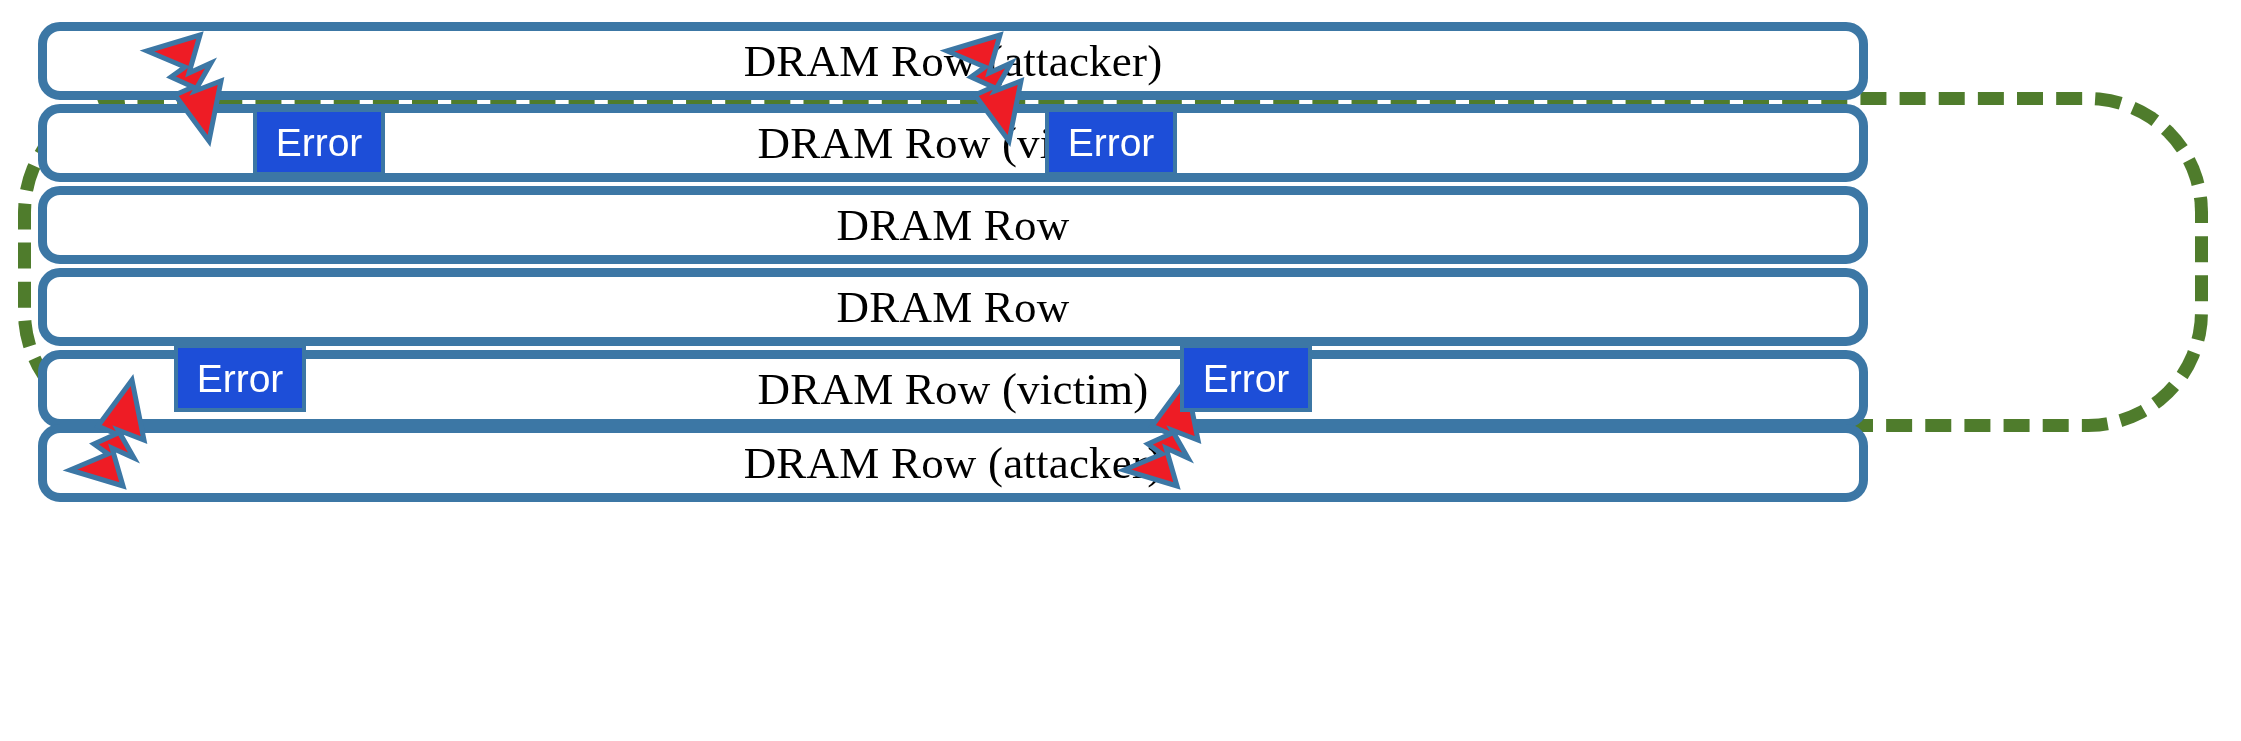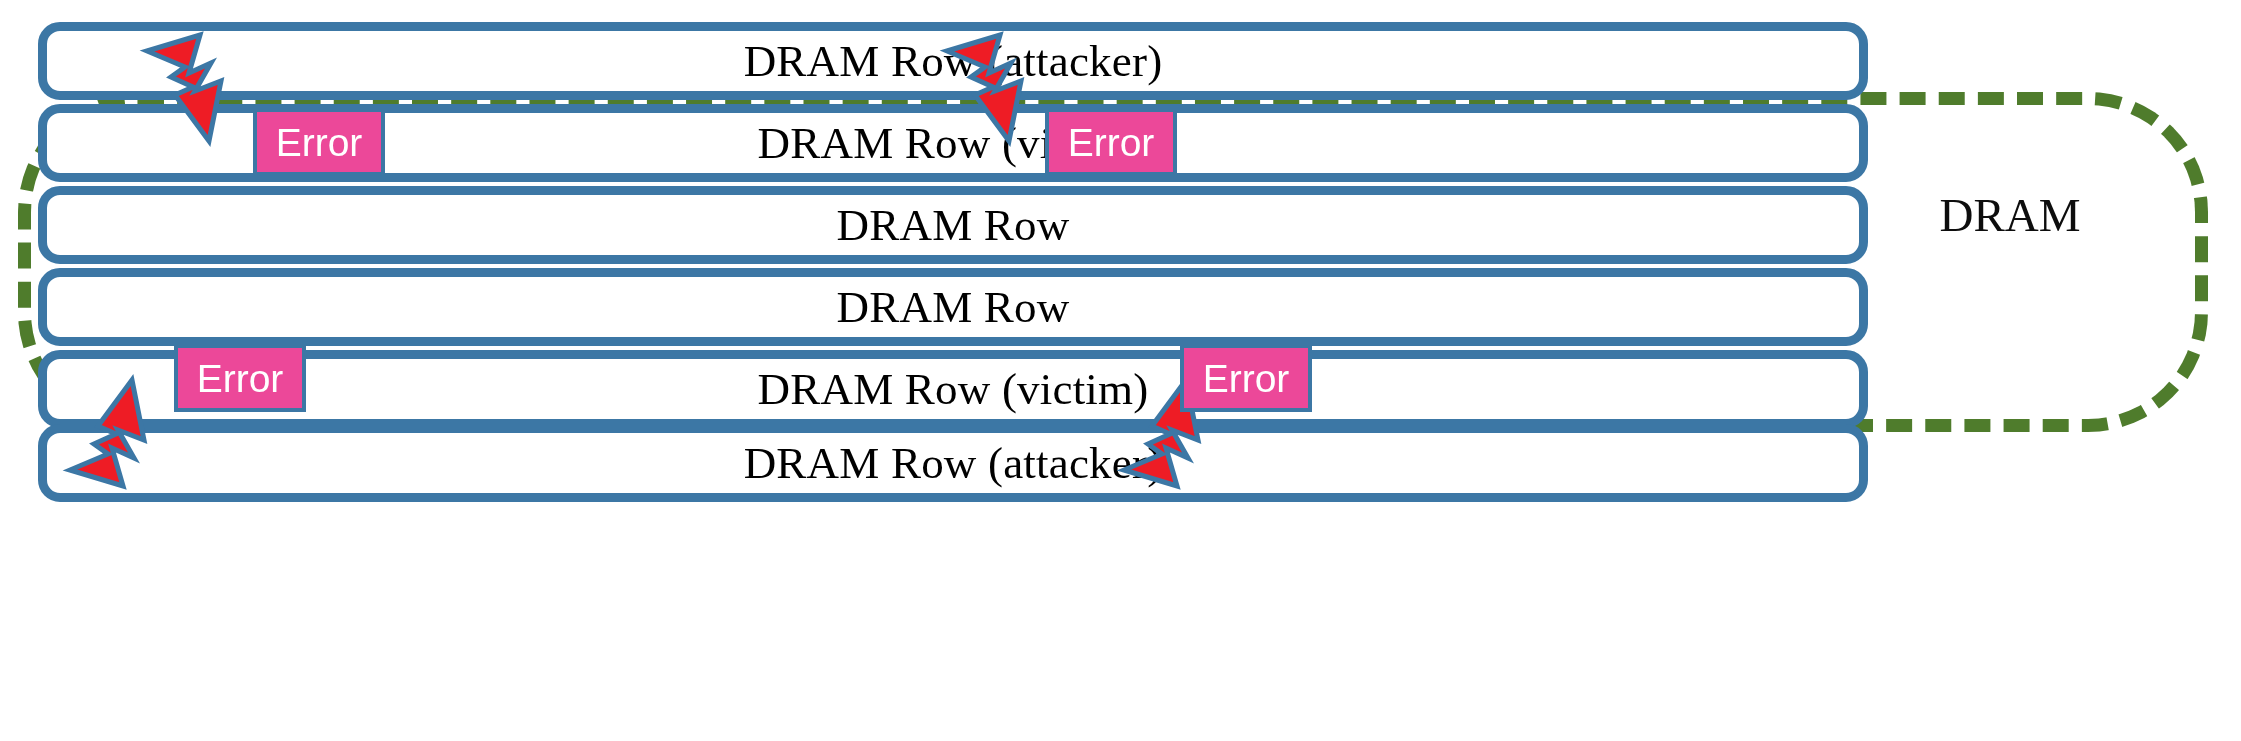--- a/index.html
+++ b/index.html
@@ -62,21 +62,21 @@
     line-height: 1.28;
     color: #0d0d0d;
     z-index: 4;
     font-family: "Liberation Serif", "DejaVu Serif", serif;
   }
 
   
   .error-box {
     position: absolute;
     box-sizing: border-box;
-    background: #ec4899;
+    background: #1d4ed8;
     border: 4px solid #3c77a5;
     display: flex;
     align-items: center;
     justify-content: center;
     z-index: 6;
   }
   .error-box span {
     color: #ffffff;
     font-size: 39px;
     line-height: 1;
@@ -155,16 +155,15 @@
 
   <div class="error-box" style="left:174px; top:344px; width:132px; height:68px;">
     <span>Error</span>
   </div>
 
   <div class="error-box" style="left:1180px; top:344px; width:132px; height:68px;">
     <span>Error</span>
   </div>
 
   <div class="puf-label">
-    <div>DRAM</div>
   </div>
 
 </div>
 
 </body></html>

